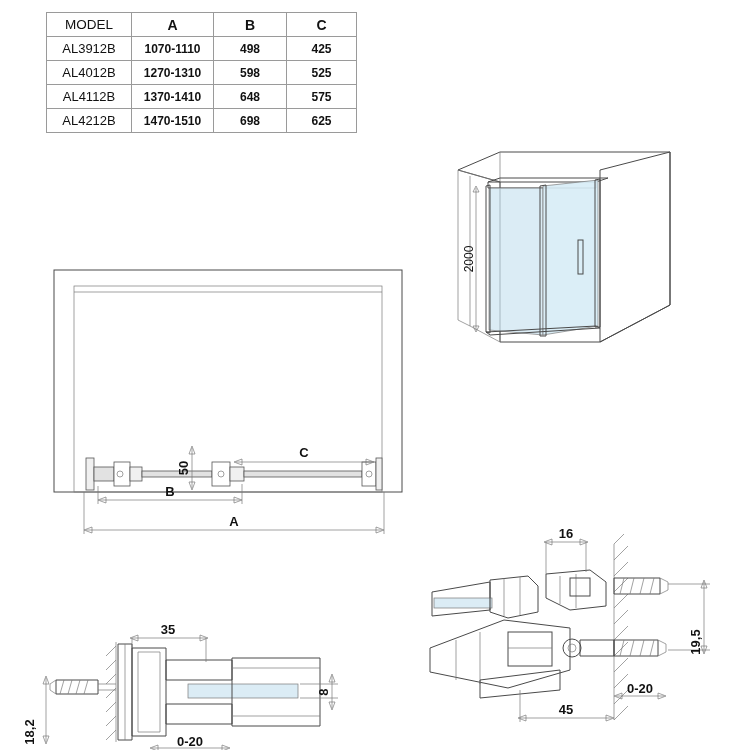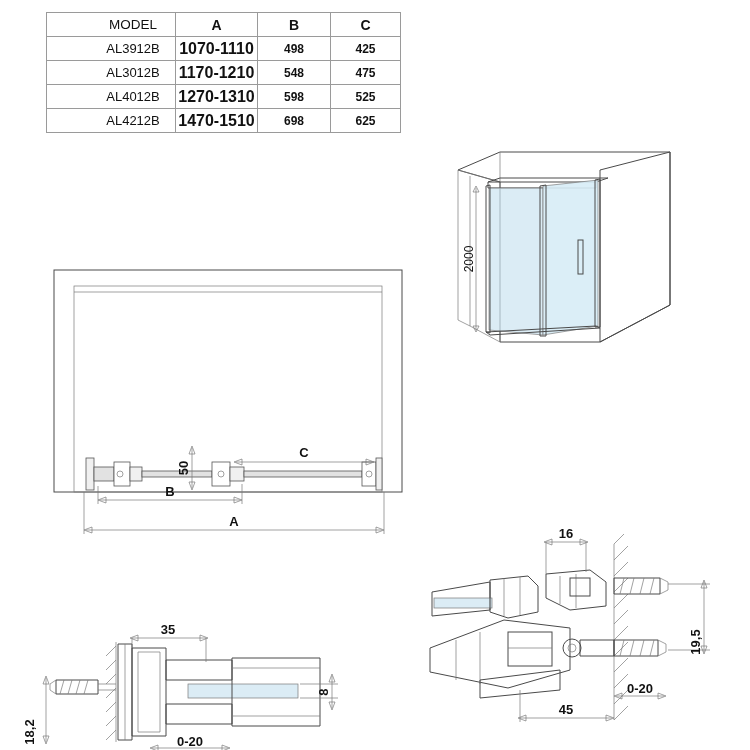--- a/index.html
+++ b/index.html
@@ -21,22 +21,22 @@
   }
   #spec-table td,#spec-table th{
     border:1px solid #9a9a9a;
     padding:0;
     height:23px;
     text-align:center;
     font-weight:normal;
     color:#111;
   }
   #spec-table th{font-size:13.5px;}
-  #spec-table td:nth-child(1),#spec-table th:nth-child(1){width:84px;padding-left:44px;}
-  #spec-table td:nth-child(2),#spec-table th:nth-child(2){width:81px;font-weight:bold;font-size:16px;}
+  #spec-table td:nth-child(1),#spec-table th:nth-child(1){width:84px;}
+  #spec-table td:nth-child(2),#spec-table th:nth-child(2){width:81px;font-weight:bold;font-size:12px;}
   #spec-table td:nth-child(3),#spec-table th:nth-child(3){width:72px;font-weight:bold;font-size:12px;}
   #spec-table td:nth-child(4),#spec-table th:nth-child(4){width:69px;font-weight:bold;font-size:12px;}
   #spec-table th:nth-child(2),#spec-table th:nth-child(3),#spec-table th:nth-child(4){font-weight:bold;font-size:14px;}
   #spec-table td:nth-child(1){font-size:13px;}
 
   
   svg{display:block;}
   .ln{stroke:#4a4a4a;fill:none;stroke-width:1;}
   .ln-thin{stroke:#7a7a7a;fill:none;stroke-width:0.7;}
   .glass{fill:#cfe6f2;opacity:0.75;}
@@ -60,30 +60,30 @@
     </tr>
   </thead>
   <tbody>
     <tr>
       <td>AL3912B</td>
       <td>1070-1110</td>
       <td>498</td>
       <td>425</td>
     </tr>
     <tr>
-      <td>AL3012B</td>
-      <td>1170-1210</td>
-      <td>548</td>
-      <td>475</td>
-    </tr>
-    <tr>
       <td>AL4012B</td>
       <td>1270-1310</td>
       <td>598</td>
       <td>525</td>
+    </tr>
+    <tr>
+      <td>AL4112B</td>
+      <td>1370-1410</td>
+      <td>648</td>
+      <td>575</td>
     </tr>
     <tr>
       <td>AL4212B</td>
       <td>1470-1510</td>
       <td>698</td>
       <td>625</td>
     </tr>
   </tbody>
 </table>
 

